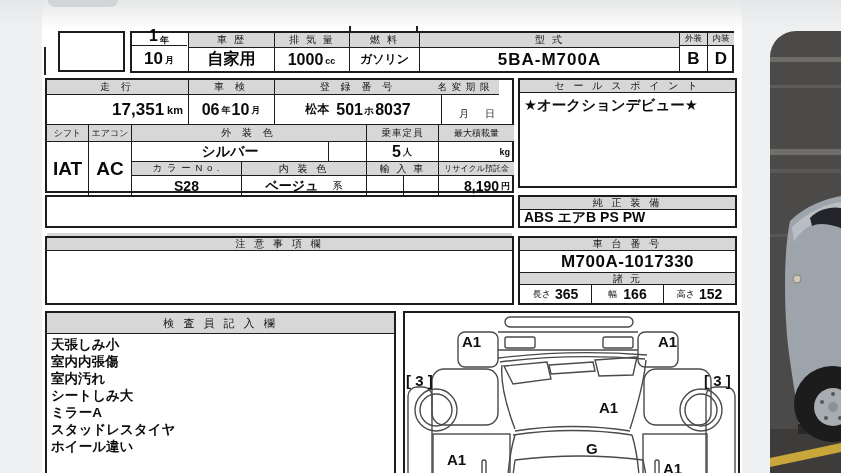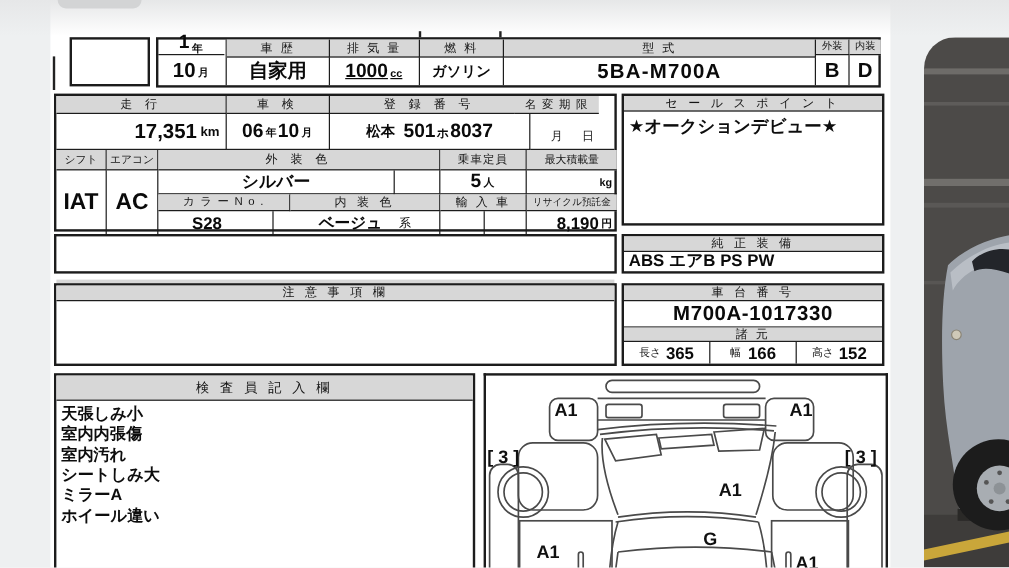--- a/index.html
+++ b/index.html
@@ -44,21 +44,21 @@
         <span class="unit">年</span>
       </div>
       <div class="cell val cen" style="left:0;top:14px;width:55px;height:24px;">
         <span style="font-size:17px;">10</span>
         <span class="unit">月</span>
       </div>
     </div>
     <div class="cell hdr bb br" style="left:57px;top:0;width:86px;height:15px;">車 歴</div>
     <div class="cell val cen br" style="left:57px;top:15px;width:86px;height:23px;font-size:16px;">自家用</div>
     <div class="cell hdr bb br" style="left:143px;top:0;width:75px;height:15px;">排 気 量</div>
-    <div class="cell val cen br" style="left:143px;top:15px;width:75px;height:23px;text-decoration:underline;">
+    <div class="cell val cen br" style="left:143px;top:15px;width:75px;height:23px;">
       <span style="font-size:16px;">1000</span>
       <span class="unit">cc</span>
     </div>
     <div class="cell hdr bb br" style="left:218px;top:0;width:70px;height:15px;">燃 料</div>
     <div class="cell val cen br" style="left:218px;top:15px;width:70px;height:23px;font-size:12px;">ガソリン</div>
     <div class="cell hdr bb br" style="left:288px;top:0;width:260px;height:15px;">型 式</div>
     <div class="cell val cen br" style="left:288px;top:15px;width:260px;height:23px;font-size:17px;letter-spacing:1px;">5BA-M700A</div>
     <div class="cell hdr bb br" style="left:548px;top:0;width:28px;height:13px;font-size:8.5px;letter-spacing:0;">外装</div>
     <div class="cell val cen br" style="left:548px;top:13px;width:28px;height:25px;font-size:17px;">B</div>
     <div class="cell hdr bb" style="left:576px;top:0;width:26px;height:13px;font-size:8.5px;letter-spacing:0;">内装</div>
@@ -109,21 +109,21 @@
     </div>
     <div class="cell val rgt bb" style="left:392px;top:62px;width:75px;height:20px;padding-right:4px;">
       <span style="font-size:9px;font-weight:bold;">kg</span>
     </div>
 
     <div class="cell hdr bb br" style="left:85px;top:82px;width:110px;height:14px;font-size:9.5px;letter-spacing:1px;">カ ラ ー N o .</div>
     <div class="cell hdr bb br" style="left:195px;top:82px;width:125px;height:14px;letter-spacing:3px;">内 装 色</div>
     <div class="cell hdr bb br" style="left:320px;top:82px;width:72px;height:14px;letter-spacing:2px;">輸 入 車</div>
     <div class="cell hdr bb" style="left:392px;top:82px;width:75px;height:14px;font-size:8px;letter-spacing:0;">リサイクル預託金</div>
 
-    <div class="cell val cen br" style="left:71px;top:96px;width:110px;height:19px;font-size:14px;">S28</div>
+    <div class="cell val cen br" style="left:85px;top:96px;width:110px;height:19px;font-size:14px;">S28</div>
     <div class="cell val br" style="left:195px;top:96px;width:125px;height:19px;justify-content:center;">
       <span style="font-size:13px;">ベージュ</span>
       <span style="font-size:10px;font-weight:normal;margin-left:14px;">系</span>
     </div>
     <div class="cell br" style="left:320px;top:96px;width:72px;height:19px;">
       <div class="cell" style="left:36px;top:0;width:2px;height:19px;border-left:1.6px solid #1c1c1c;"></div>
     </div>
     <div class="cell val rgt" style="left:392px;top:96px;width:75px;height:19px;padding-right:3px;">
       <span style="font-size:14px;">8,190</span>
       <span class="unit">円</span>
@@ -169,20 +169,21 @@
   </div>
 
   <div class="sec" style="left:45px;top:311px;width:351px;height:166px;">
     <div class="cell hdr bb" style="left:0;top:0;width:347px;height:21px;font-size:11px;letter-spacing:3px;">検 査 員 記 入 欄</div>
     <div class="cell" style="left:0;top:21px;width:347px;height:141px;padding:2px 4px;font-weight:bold;font-size:13.5px;line-height:17px;">
       <div>天張しみ小</div>
       <div>室内内張傷</div>
       <div>室内汚れ</div>
       <div>シートしみ大</div>
       <div>ミラーA</div>
+      <div>スタッドレスタイヤ</div>
       <div>ホイール違い</div>
     </div>
   </div>
 
   <div class="sec" style="left:403px;top:311px;width:337px;height:166px;border-bottom:none;">
     <svg width="333" height="162" viewBox="0 0 333 162" style="overflow:hidden;">
       <g fill="none" stroke="#4a4a4a" stroke-width="1.4">
         <rect x="100" y="4" width="128" height="10" rx="5"></rect>
         <rect x="53" y="19" width="40" height="35" rx="7"></rect>
         <rect x="233" y="19" width="40" height="35" rx="7"></rect>

